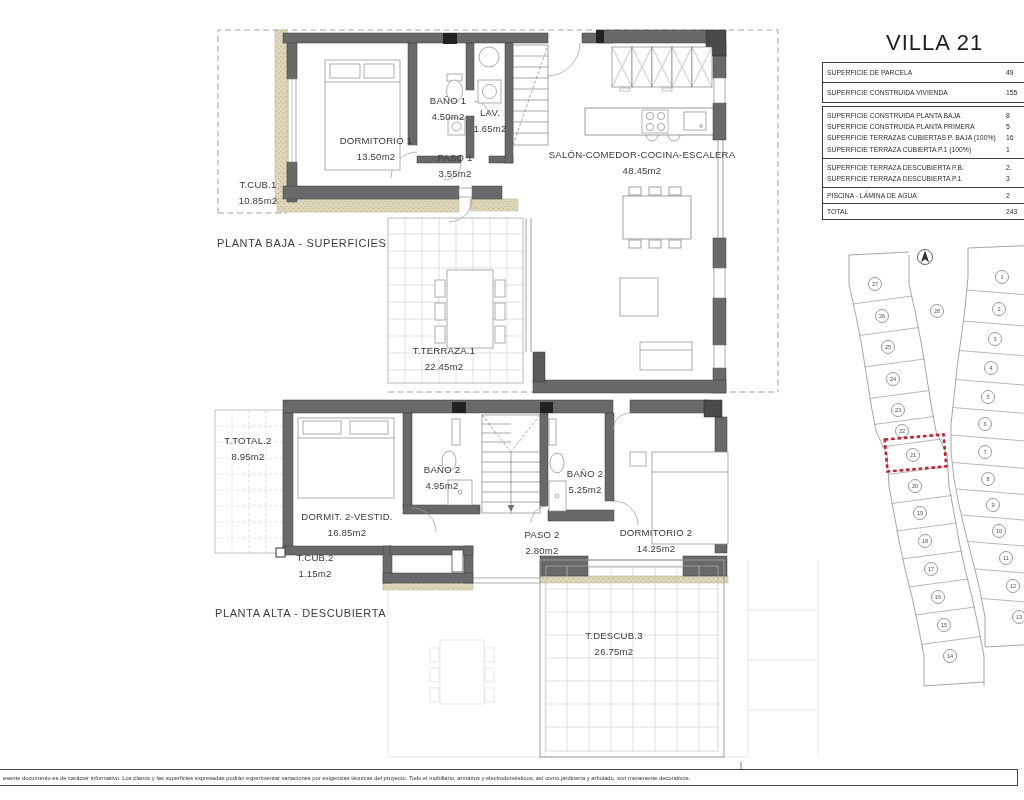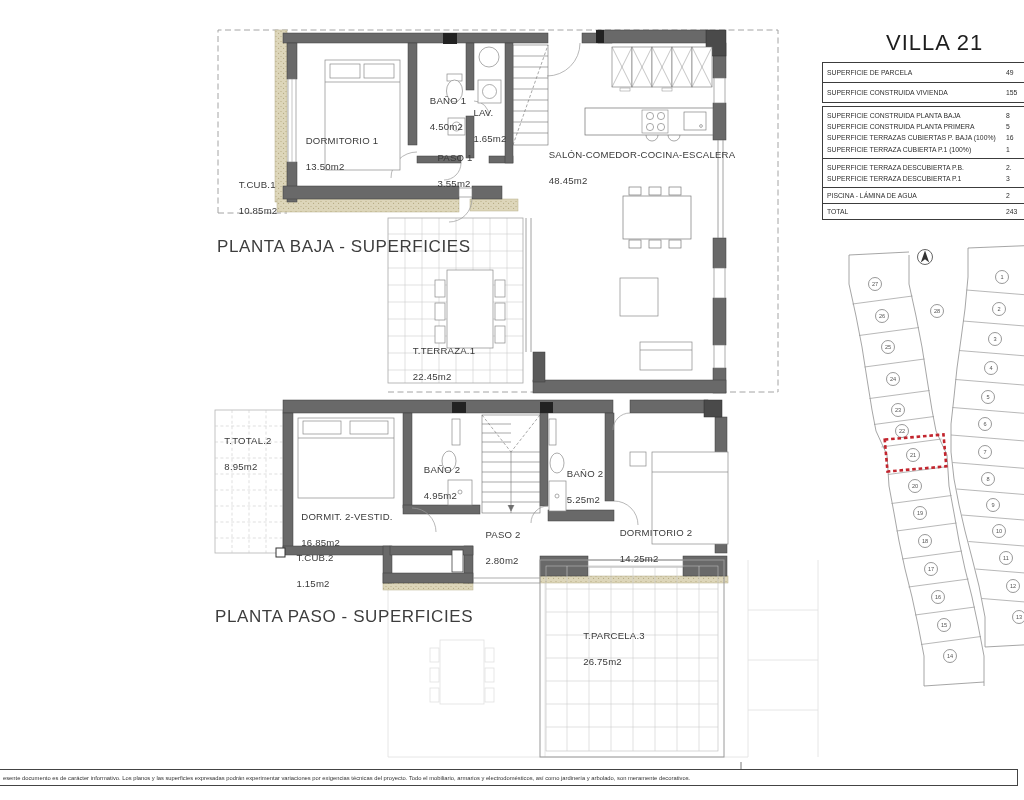--- a/index.html
+++ b/index.html
@@ -19,26 +19,26 @@
   .trow{position:relative;display:flex;align-items:center;padding:0 4px;}
   .tb-main .trow{height:19px;}
   .tb-main .trow + .trow{border-top:1px solid #3c3c3c;}
   .tb-group{padding:3px 0;}
   .tb-group .trow{height:11.2px;}
   .tb-single .trow{height:15px;}
   .tlabel{white-space:nowrap;}
   .tval{position:absolute;left:183px;white-space:nowrap;}
 
   
-  .caption{font-size:17px;letter-spacing:.6px;color:#3d3d3d;white-space:nowrap;}
+  .caption{font-size:11px;letter-spacing:.6px;color:#3d3d3d;white-space:nowrap;}
 
   
-  .rlabel{position:absolute;transform:translateX(-50%);font-size:9.6px;
+  .rlabel{position:absolute;transform:translateX(-50%);text-align:center;font-size:9.6px;
           line-height:10.5px;letter-spacing:.2px;color:#3a3a3a;white-space:nowrap;}
-  .rlabel .ra{margin-top:15px;}
+  .rlabel .ra{margin-top:5px;}
 
   
   .disclaimer{left:-14px;top:769px;width:1014px;height:15px;border:1px solid #444;
               font-size:5.8px;color:#333;display:flex;align-items:center;
               padding-left:16px;white-space:nowrap;overflow:hidden;background:#fff;}
 </style>
 </head>
 <body>
 
 <svg width="1024" height="800" viewBox="0 0 1024 800">
@@ -507,23 +507,23 @@
     </div>
   <div class="tb tb-single">
       <div class="trow">
         <span class="tlabel">TOTAL</span>
         <span class="tval">243</span>
       </div>
     </div>
 </div>
 
 <div class="abs caption" style="left:217px;top:237px">PLANTA BAJA - SUPERFICIES</div>
-<div class="abs caption" style="left:215px;top:607px">PLANTA PASO - SUPERFICIES</div>
-
-<div class="rlabel" style="left:342px;top:136px">
+<div class="abs caption" style="left:215px;top:607px">PLANTA ALTA - DESCUBIERTA</div>
+
+<div class="rlabel" style="left:376px;top:136px">
   <div>DORMITORIO 1</div>
     <div class="ra">13.50m2</div>
   </div>
 <div class="rlabel" style="left:448px;top:96px">
   <div>BAÑO 1</div>
     <div class="ra">4.50m2</div>
   </div>
 <div class="rlabel" style="left:490px;top:108px">
   <div>LAV.</div>
     <div class="ra">1.65m2</div>
@@ -550,36 +550,36 @@
     <div class="ra">8.95m2</div>
   </div>
 <div class="rlabel" style="left:347px;top:512px">
   <div>DORMIT. 2-VESTID.</div>
     <div class="ra">16.85m2</div>
   </div>
 <div class="rlabel" style="left:442px;top:465px">
   <div>BAÑO 2</div>
     <div class="ra">4.95m2</div>
   </div>
-<div class="rlabel" style="left:503px;top:530px">
+<div class="rlabel" style="left:542px;top:530px">
   <div>PASO 2</div>
     <div class="ra">2.80m2</div>
   </div>
 <div class="rlabel" style="left:585px;top:469px">
   <div>BAÑO 2</div>
     <div class="ra">5.25m2</div>
   </div>
 <div class="rlabel" style="left:656px;top:528px">
   <div>DORMITORIO 2</div>
     <div class="ra">14.25m2</div>
   </div>
 <div class="rlabel" style="left:315px;top:553px">
   <div>T.CUB.2</div>
     <div class="ra">1.15m2</div>
   </div>
 <div class="rlabel" style="left:614px;top:631px">
-  <div>T.PARCELA.3</div>
+  <div>T.DESCUB.3</div>
     <div class="ra">26.75m2</div>
   </div>
 
 <div class="abs disclaimer">
   <span>esente documento es de carácter informativo. Los planos y las superficies expresadas podrán experimentar variaciones por exigencias técnicas del proyecto. Todo el mobiliario, armarios y electrodomésticos, así como jardinería y arbolado, son meramente decorativos.</span>
 </div>
 
 </body></html>

